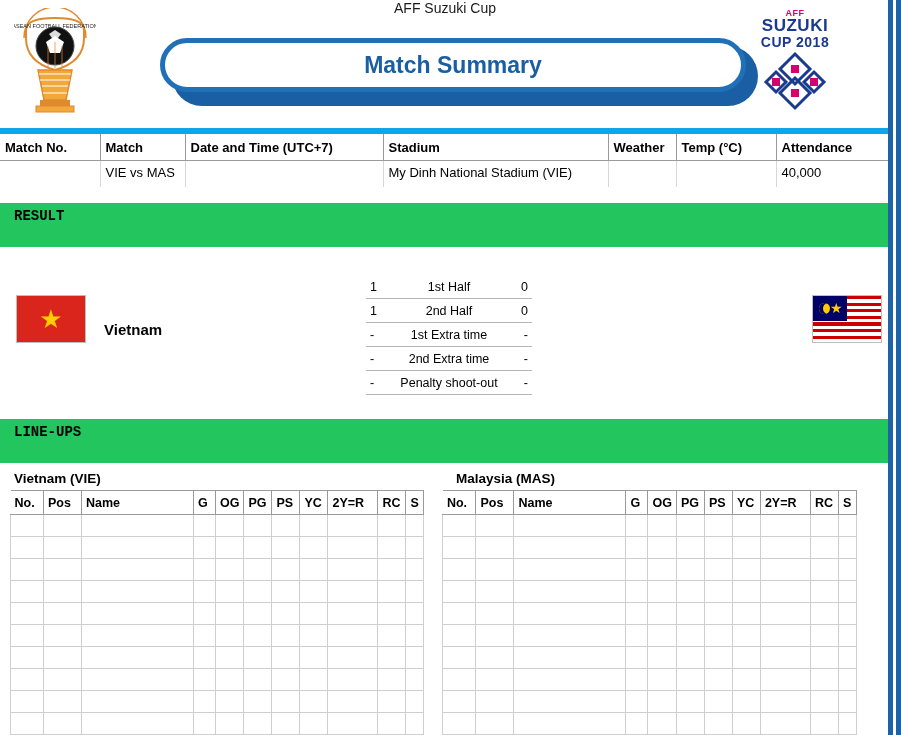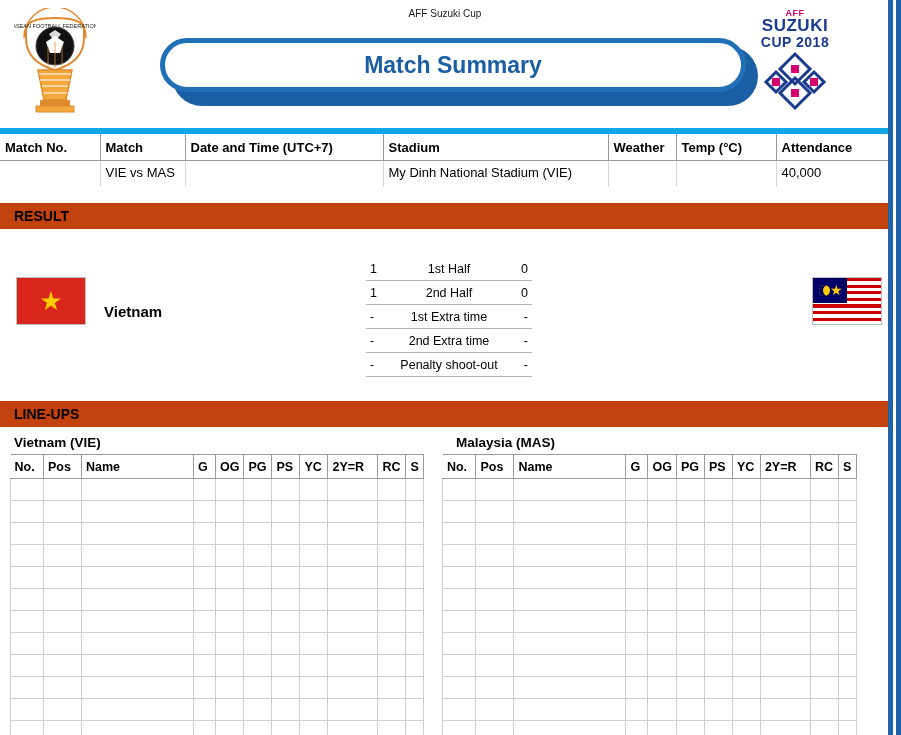--- a/index.html
+++ b/index.html
@@ -33,25 +33,25 @@
   .edge-bar.b { right: 0px; background: #1e62a8; }
 
   
   .header {
     position: relative;
     height: 128px;
     width: 890px;
   }
   .comp-title {
     position: absolute;
-    top: 8px;
+    top: 0;
     left: 0;
     width: 890px;
     text-align: center;
-    font-size: 10px;
+    font-size: 14px;
     color: #1a1a1a;
   }
   .fed-logo {
     position: absolute;
     left: 14px;
     top: 8px;
     width: 82px;
     height: 108px;
   }
   .banner {
@@ -127,25 +127,26 @@
     border-right: 1px solid #d7d7d7;
     height: 18px;
     vertical-align: top;
   }
   table.matchinfo tr td:last-child,
   table.matchinfo tr th:last-child { border-right: none; }
 
   
   .section-bar {
     width: 874px;
-    background: #c2410c;
+    background: #22c55e;
     font-weight: bold;
     font-size: 14px;
-    padding: 5px 0 5px 14px;
+    padding: 5px 0 23px 14px;
     margin-top: 16px;
+    font-family: Liberation Mono, monospace;
   }
   .section-bar.lineups { margin-top: 32px; }
 
   
   .result {
     position: relative;
     height: 140px;
     width: 890px;
   }
   .flag {

